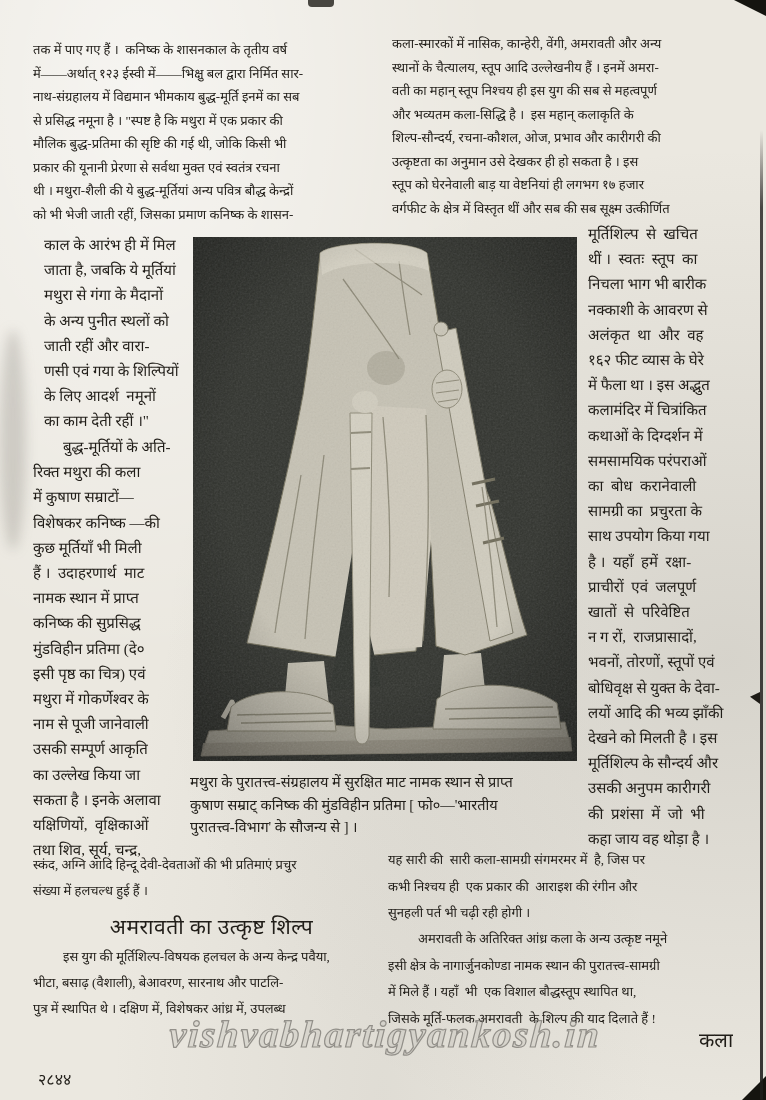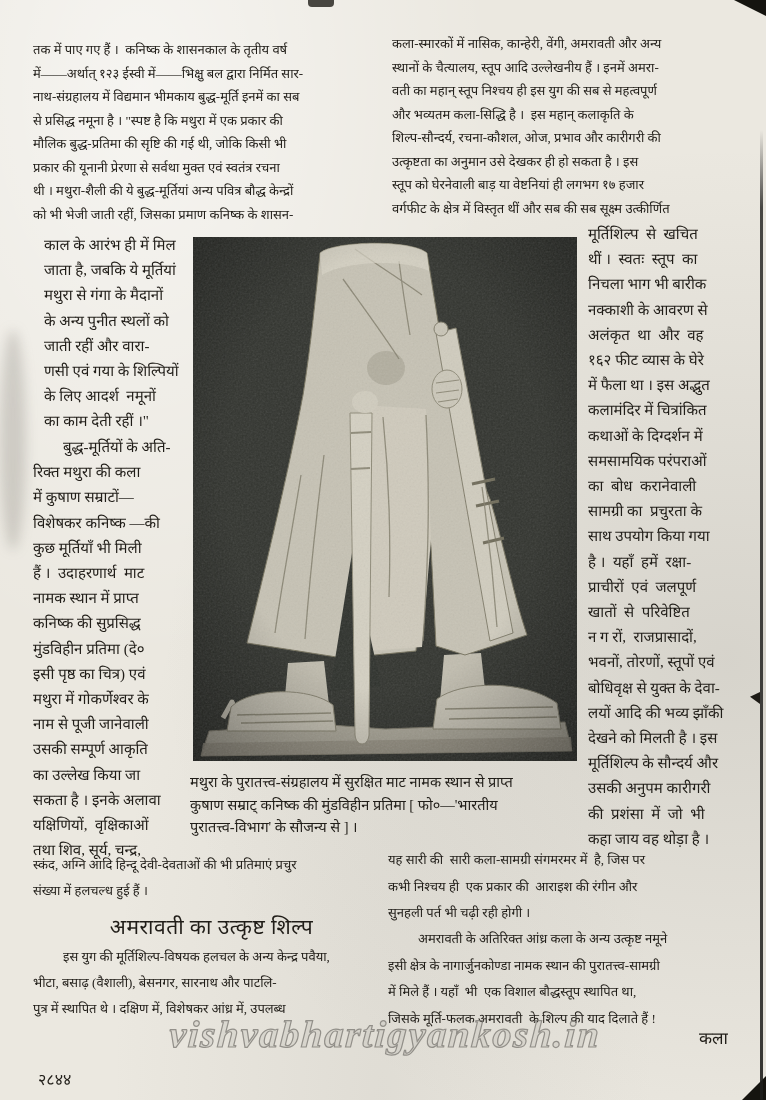--- a/index.html
+++ b/index.html
@@ -17,21 +17,21 @@
   }
   .txt{position:absolute;white-space:pre;overflow:hidden;}
   .p-main{font-size:13px;line-height:23.5px;}
   .p-narrow{font-size:15px;line-height:25.2px;}
   .indent{text-indent:30px;}
   .caption{font-size:14.5px;line-height:22.5px;white-space:pre-line;}
   .heading{font-size:21px;letter-spacing:.5px;text-align:center;white-space:nowrap;}
   .photo{position:absolute;left:193px;top:237px;width:384px;height:524px;}
   .photo svg{display:block;width:100%;height:100%;}
   .footer-num{position:absolute;left:38px;top:1036px;font-size:16px;margin-top:32px;}
-  .footer-label{position:absolute;left:699px;top:1026px;font-size:17px;}
+  .footer-label{position:absolute;left:699px;top:1026px;font-size:20px;}
   .watermark{
     position:absolute;left:135px;top:1012px;width:500px;text-align:center;
     font-size:38px;font-style:italic;font-weight:bold;letter-spacing:2px;
     color:rgba(150,148,140,0.14);
     -webkit-text-stroke:1.2px rgba(120,118,112,.75);
     transform:skewX(-4deg);
   }
   
   .edge-right{position:absolute;right:3px;top:130px;width:3px;height:970px;
     background:linear-gradient(to bottom, rgba(30,30,28,0), rgba(30,30,28,.8) 8%, rgba(30,30,28,.85) 92%, rgba(30,30,28,.9));border-radius:2px;}
@@ -198,21 +198,21 @@
   <div class="txt caption" style="left:190px;top:771px;width:392px;height:70px;white-space:pre-line;">मथुरा के पुरातत्त्व-संग्रहालय में  सुरक्षित माट नामक स्थान से प्राप्त
 कुषाण सम्राट्  कनिष्क  की  मुंडविहीन  प्रतिमा [ फो०—'भारतीय
 पुरातत्त्व-विभाग' के सौजन्य से ] ।</div>
 
   <div class="txt p-main" style="left:33px;top:852px;width:357px;height:54px;line-height:26px;">स्कंद, अग्नि आदि हिन्दू देवी-देवताओं की भी प्रतिमाएं प्रचुर
 संख्या में हलचल्ध हुई हैं ।</div>
 
   <div class="txt heading" style="left:33px;top:912px;width:357px;">अमरावती का उत्कृष्ट शिल्प</div>
 
   <div class="txt p-main indent" style="left:33px;top:944px;width:357px;height:80px;line-height:26px;">इस युग की मूर्तिशिल्प-विषयक हलचल के अन्य केन्द्र पवैया,
-भीटा, बसाढ़ (वैशाली), बेसनगर, सारनाथ और पाटलि-
+भीटा, बसाढ़ (वैशाली), बेआवरण, सारनाथ और पाटलि-
 पुत्र में स्थापित थे । दक्षिण में, विशेषकर आंध्र में, उपलब्ध</div>
 
   <div class="txt p-main" style="left:388px;top:847px;width:358px;height:80px;line-height:26.5px;">यह सारी की  सारी कला-सामग्री संगमरमर में  है, जिस पर
 कभी निश्चय ही  एक प्रकार की  आराइश की रंगीन और
 सुनहली पर्त भी चढ़ी रही होगी ।</div>
 
   <div class="txt p-main indent" style="left:388px;top:926px;width:358px;height:106px;line-height:26.5px;">अमरावती के अतिरिक्त आंध्र कला के अन्य उत्कृष्ट नमूने
 इसी क्षेत्र के नागार्जुनकोण्डा नामक स्थान की पुरातत्त्व-सामग्री
 में मिले हैं । यहाँ  भी  एक विशाल बौद्धस्तूप स्थापित था,
 जिसके मूर्ति-फलक अमरावती  के शिल्प की याद दिलाते हैं !</div>

